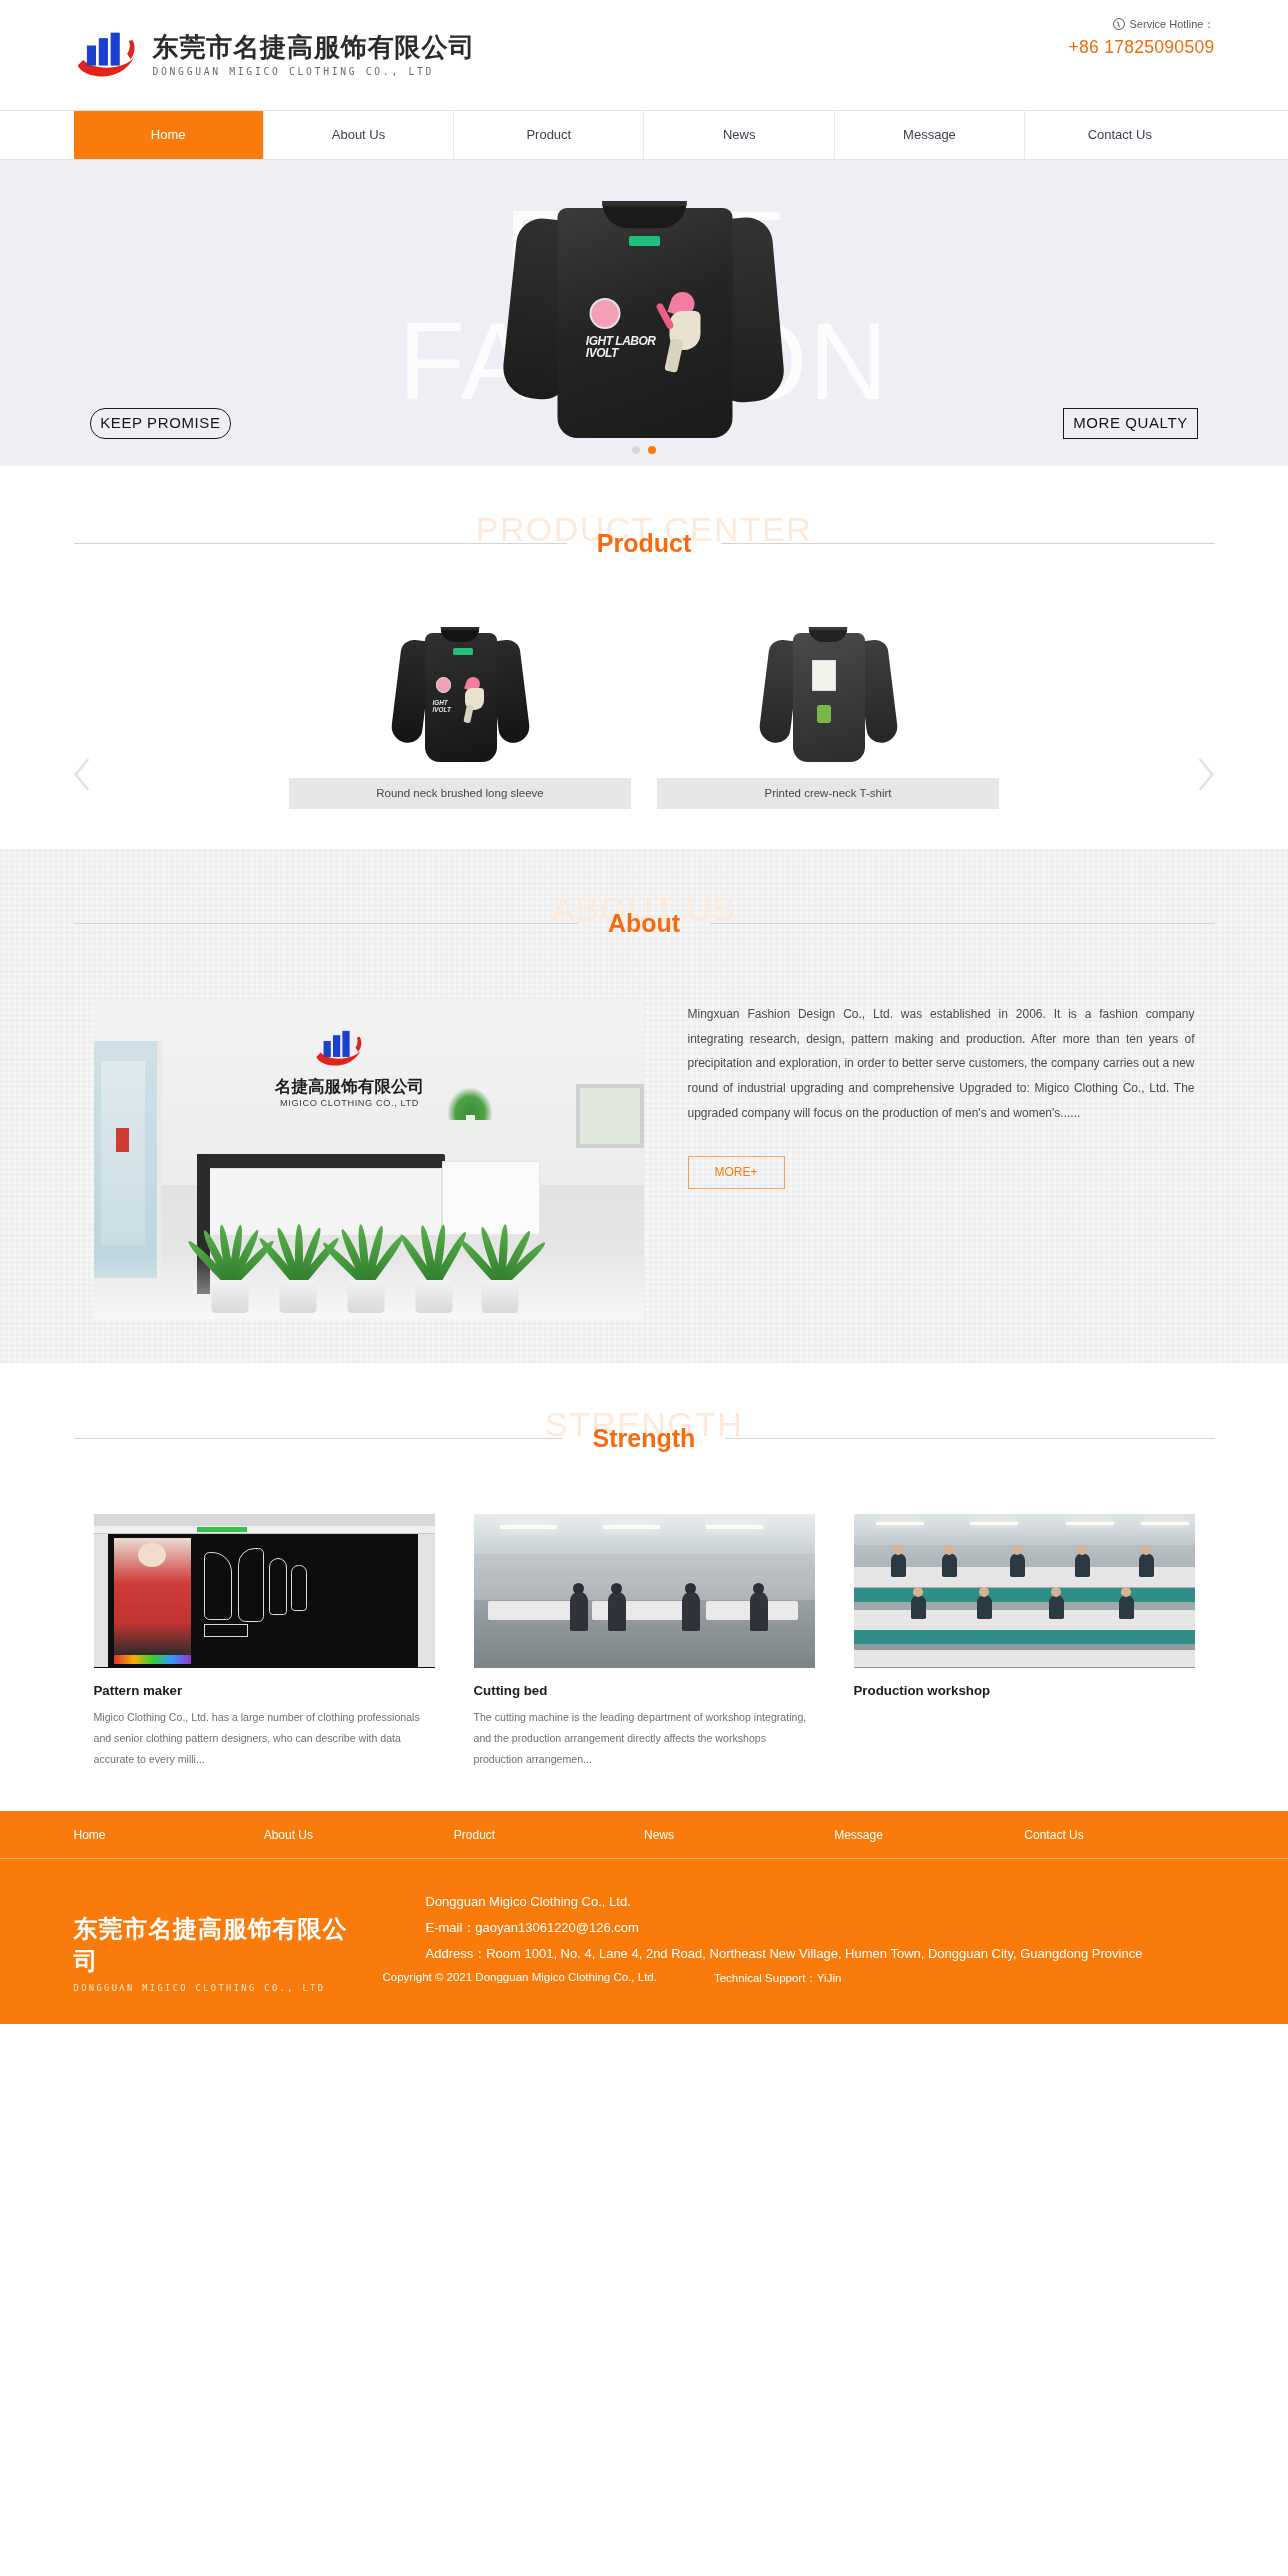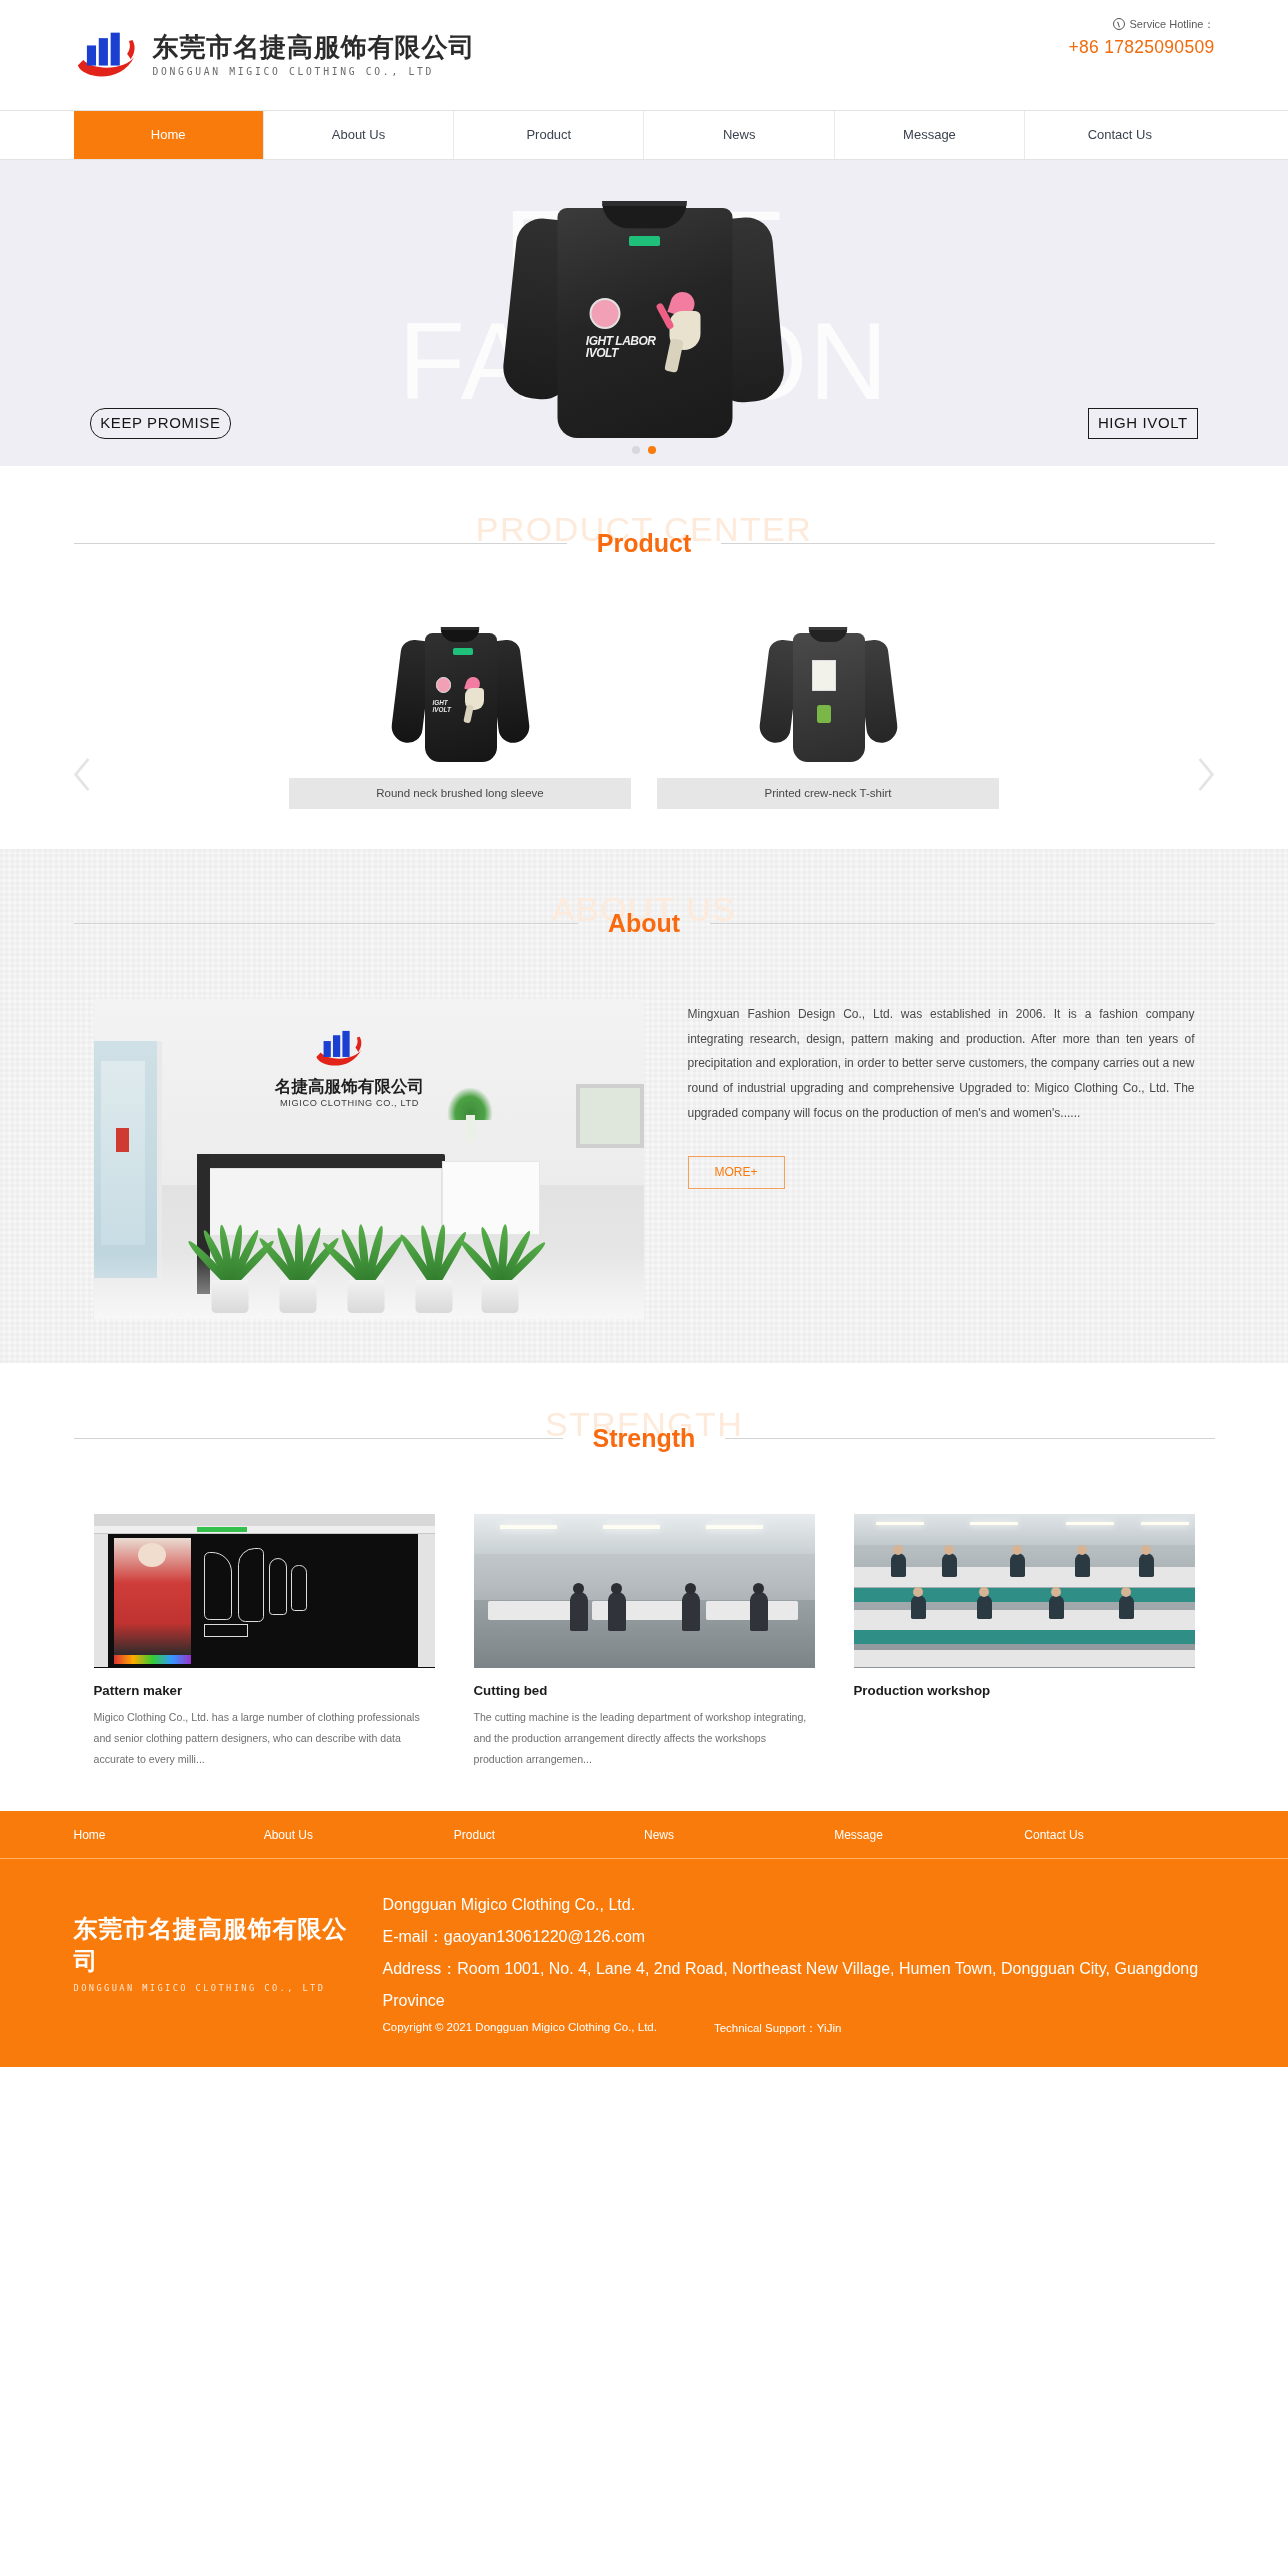--- a/index.html
+++ b/index.html
@@ -457,21 +457,21 @@
   }
   .footer-inner {
     width: 1141px; margin: 0 auto;
     display: flex; gap: 33px;
     position: relative;
   }
   .footer-brand { width: 276px; flex:none; padding-top: 26px; }
   .fb-cn { color:#fff; font-size:24px; font-weight:bold; letter-spacing:0.9px; font-family:"DejaVu Sans", sans-serif; }
   .fb-en { color:#ffe6cf; font-size:8.7px; letter-spacing:2.4px; margin-top:5.5px; font-family:"DejaVu Sans Mono", monospace; }
   .footer-info { flex: 1; padding-top: 1.8px; }
-  .fi-line { color:#ffffff; font-size:16px; line-height: 2.0; }
+  .fi-line { color:#ffffff; font-size:13px; line-height: 2.0; margin-left: 43px; }
   .fi-copy-row { display:flex; gap:57px; margin-top: 3.7px; }
   .fi-copy { color:#ffffff; font-size:11.5px; }
 </style>
 </head>
 <body>
 
 <div class="header">
   <div class="header-inner">
     <div class="logo-block">
       <div class="logo-mark">
@@ -531,21 +531,21 @@
     </div>
   </div>
 
   <div class="hero-dots">
     <div class="hero-dot"></div>
     <div class="hero-dot active"></div>
   </div>
 </div>
 
 <div class="hero-badge badge-left">KEEP PROMISE</div>
-<div class="hero-badge badge-right">HIGH IVOLT</div>
+<div class="hero-badge badge-right">MORE QUALTY</div>
 
 <div class="product-sec">
   <div class="sec-head">
     <div class="sec-ghost">PRODUCT CENTER</div>
     <div class="sec-title-row">
       <div class="sec-rule"></div>
       <div class="sec-title">Product</div>
       <div class="sec-rule"></div>
     </div>
   </div>

